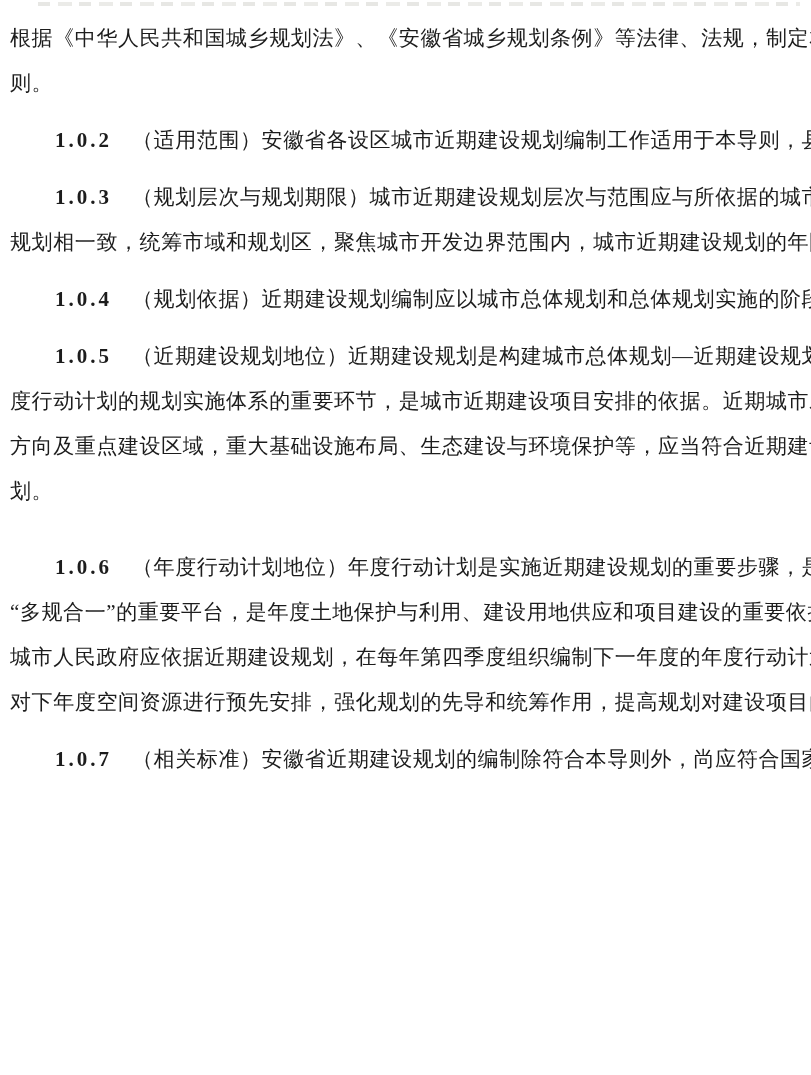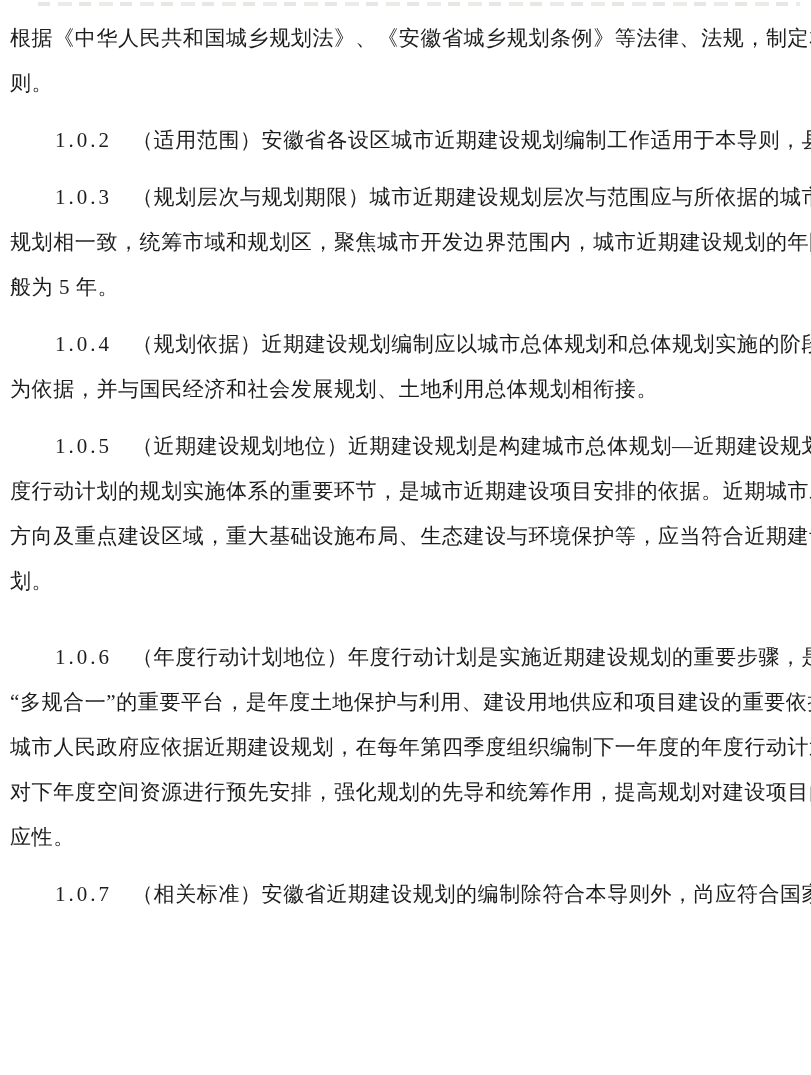--- a/index.html
+++ b/index.html
@@ -30,21 +30,21 @@
   .para.extra-gap { margin-top: 31px; }
   .line {
     white-space: nowrap;
     font-size: 21px;
     line-height: 45px;
     height: 45px;
     letter-spacing: 0.6px;
   }
   .line.indent { padding-left: 45px; }
   .para-num {
-    font-weight: normal;
+    font-weight: bold;
     letter-spacing: 3px;
     margin-right: 20px;
     font-family: "Liberation Serif", "DejaVu Serif", serif;
   }
   .para-num:empty { display: none; margin: 0; }
 </style>
 </head>
 <body>
 
 <div class="page">
@@ -53,36 +53,33 @@
       <div class="para">
         <div class="line"><span>根据《中华人民共和国城乡规划法》、《安徽省城乡规划条例》等法律、法规，制定本导</span></div>
         <div class="line"><span>则。</span></div>
       </div>
       <div class="para">
         <div class="line indent"><span class="para-num">1.0.2</span><span>（适用范围）安徽省各设区城市近期建设规划编制工作适用于本导则，县级市</span></div>
       </div>
       <div class="para">
         <div class="line indent"><span class="para-num">1.0.3</span><span>（规划层次与规划期限）城市近期建设规划层次与范围应与所依据的城市总体</span></div>
         <div class="line"><span>规划相一致，统筹市域和规划区，聚焦城市开发边界范围内，城市近期建设规划的年限一</span></div>
-        <div class="line"><span>般为 5 年。</span></div>
       </div>
       <div class="para">
         <div class="line indent"><span class="para-num">1.0.4</span><span>（规划依据）近期建设规划编制应以城市总体规划和总体规划实施的阶段评估</span></div>
-        <div class="line"><span>为依据，并与国民经济和社会发展规划、土地利用总体规划相衔接。</span></div>
       </div>
       <div class="para">
         <div class="line indent"><span class="para-num">1.0.5</span><span>（近期建设规划地位）近期建设规划是构建城市总体规划—近期建设规划—年</span></div>
         <div class="line"><span>度行动计划的规划实施体系的重要环节，是城市近期建设项目安排的依据。近期城市发展</span></div>
         <div class="line"><span>方向及重点建设区域，重大基础设施布局、生态建设与环境保护等，应当符合近期建设规</span></div>
         <div class="line"><span>划。</span></div>
       </div>
       <div class="para extra-gap">
         <div class="line indent"><span class="para-num">1.0.6</span><span>（年度行动计划地位）年度行动计划是实施近期建设规划的重要步骤，是实施</span></div>
         <div class="line"><span>“多规合一”的重要平台，是年度土地保护与利用、建设用地供应和项目建设的重要依据。</span></div>
         <div class="line"><span>城市人民政府应依据近期建设规划，在每年第四季度组织编制下一年度的年度行动计划，</span></div>
         <div class="line"><span>对下年度空间资源进行预先安排，强化规划的先导和统筹作用，提高规划对建设项目的适</span></div>
-        <div class="line"><span>应性。</span></div>
       </div>
       <div class="para">
         <div class="line indent"><span class="para-num">1.0.7</span><span>（相关标准）安徽省近期建设规划的编制除符合本导则外，尚应符合国家现行</span></div>
       </div>
     </div>
 </div>
 
 </body></html>

